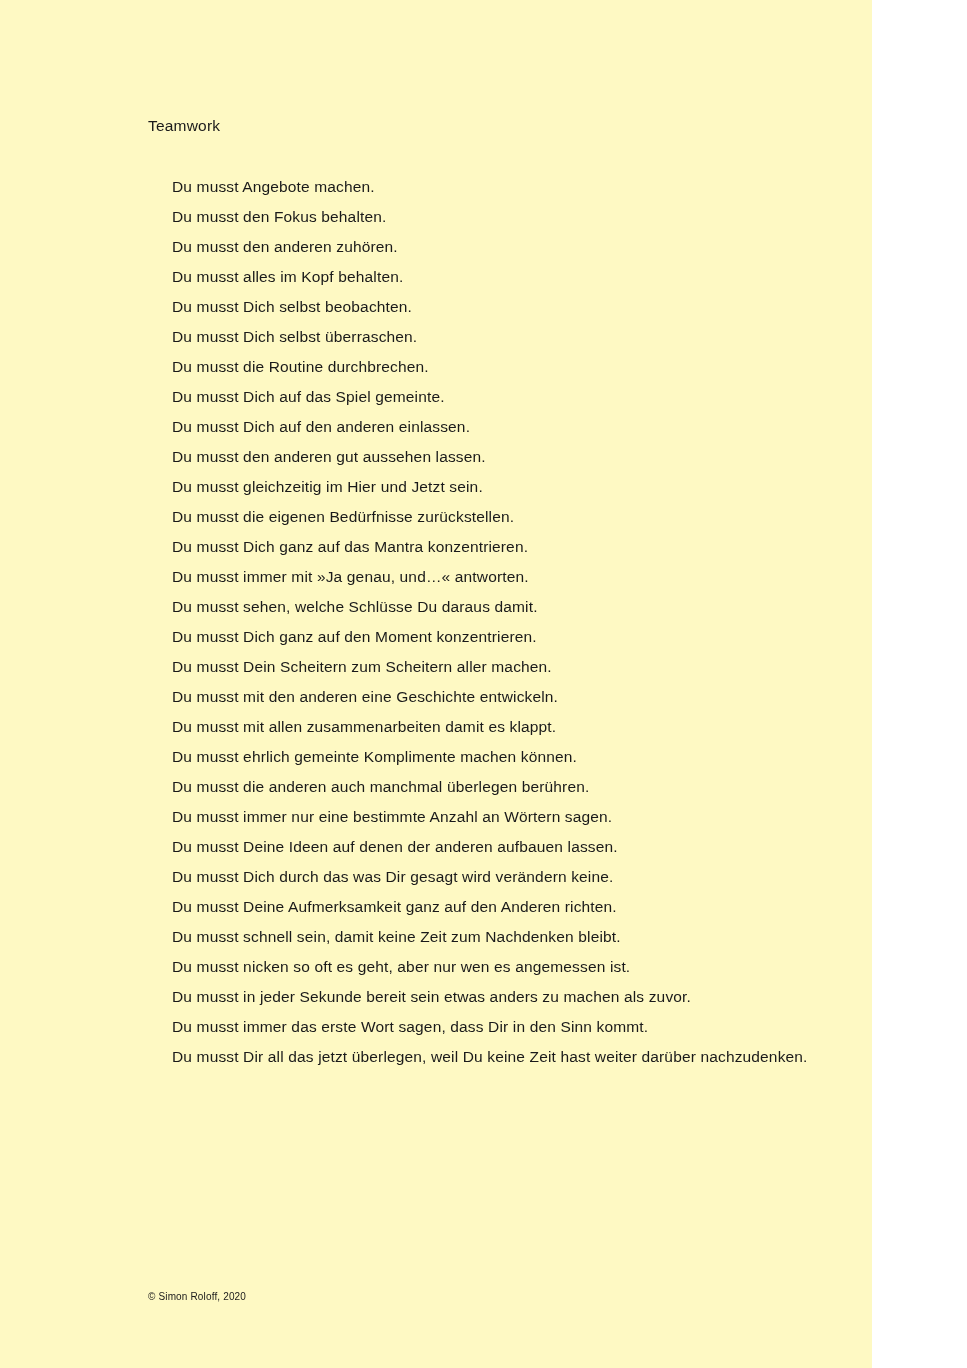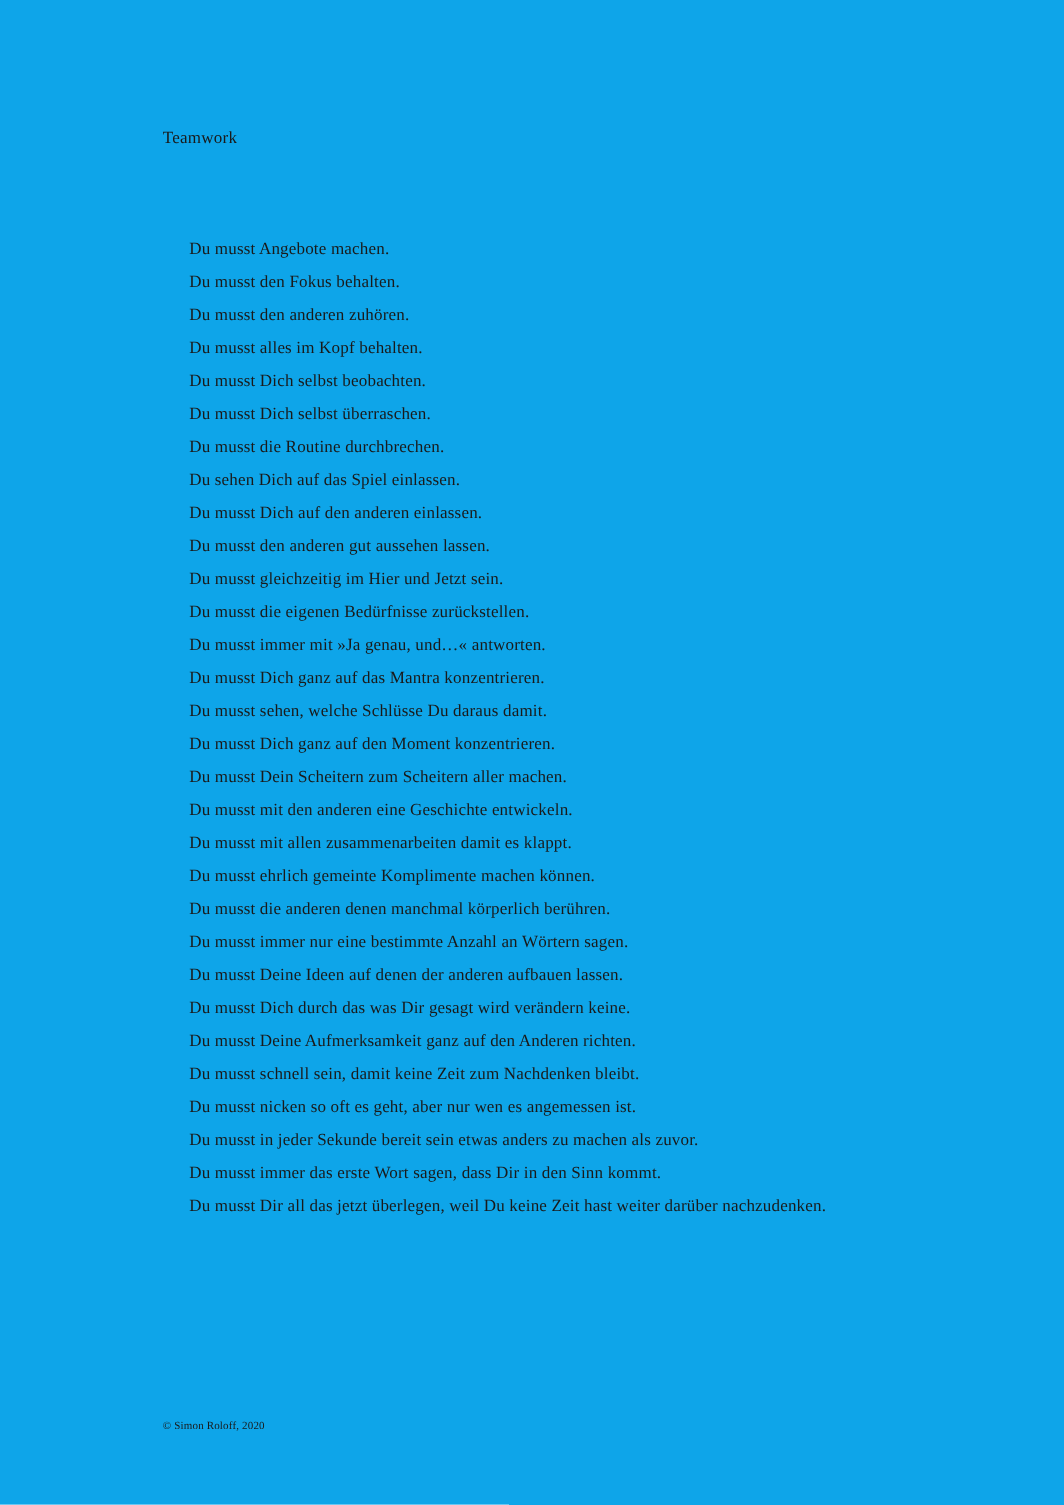--- a/index.html
+++ b/index.html
@@ -2,24 +2,24 @@
 <html><head>
 <meta charset="utf-8">
 <style>
   html, body {
     margin: 0;
     padding: 0;
     background: #ffffff;
   }
   .page {
     position: relative;
-    width: 967px;
+    width: 872px;
     height: 1368px;
-    background: #0ea5e9;
-    font-family: Liberation Serif, serif;
+    background: #fef9c3;
+    font-family: Liberation Sans, sans-serif;
     color: #1a1a1a;
     overflow: hidden;
   }
   .title {
     position: absolute;
     left: 148px;
     top: 117px;
     margin: 0;
     font-size: 15.5px;
     font-weight: 400;
@@ -27,21 +27,20 @@
     letter-spacing: 0.2px;
   }
   .lines {
     position: absolute;
     left: 172px;
     top: 172px;
     font-size: 15.5px;
     line-height: 30px;
     letter-spacing: 0.15px;
     white-space: nowrap;
-    margin-top: 40px;
   }
   .line {
     height: 30px;
   }
   .footer {
     position: absolute;
     left: 148px;
     top: 1291px;
     font-size: 10px;
     line-height: 1.2;
@@ -55,34 +54,34 @@
   <h1 class="title">Teamwork</h1>
 
   <div class="lines">
       <div class="line">Du musst Angebote machen.</div>
       <div class="line">Du musst den Fokus behalten.</div>
       <div class="line">Du musst den anderen zuhören.</div>
       <div class="line">Du musst alles im Kopf behalten.</div>
       <div class="line">Du musst Dich selbst beobachten.</div>
       <div class="line">Du musst Dich selbst überraschen.</div>
       <div class="line">Du musst die Routine durchbrechen.</div>
-      <div class="line">Du sehen Dich auf das Spiel einlassen.</div>
+      <div class="line">Du musst Dich auf das Spiel gemeinte.</div>
       <div class="line">Du musst Dich auf den anderen einlassen.</div>
       <div class="line">Du musst den anderen gut aussehen lassen.</div>
       <div class="line">Du musst gleichzeitig im Hier und Jetzt sein.</div>
       <div class="line">Du musst die eigenen Bedürfnisse zurückstellen.</div>
+      <div class="line">Du musst Dich ganz auf das Mantra konzentrieren.</div>
       <div class="line">Du musst immer mit »Ja genau, und…« antworten.</div>
-      <div class="line">Du musst Dich ganz auf das Mantra konzentrieren.</div>
       <div class="line">Du musst sehen, welche Schlüsse Du daraus damit.</div>
       <div class="line">Du musst Dich ganz auf den Moment konzentrieren.</div>
       <div class="line">Du musst Dein Scheitern zum Scheitern aller machen.</div>
       <div class="line">Du musst mit den anderen eine Geschichte entwickeln.</div>
       <div class="line">Du musst mit allen zusammenarbeiten damit es klappt.</div>
       <div class="line">Du musst ehrlich gemeinte Komplimente machen können.</div>
-      <div class="line">Du musst die anderen denen manchmal körperlich berühren.</div>
+      <div class="line">Du musst die anderen auch manchmal überlegen berühren.</div>
       <div class="line">Du musst immer nur eine bestimmte Anzahl an Wörtern sagen.</div>
       <div class="line">Du musst Deine Ideen auf denen der anderen aufbauen lassen.</div>
       <div class="line">Du musst Dich durch das was Dir gesagt wird verändern keine.</div>
       <div class="line">Du musst Deine Aufmerksamkeit ganz auf den Anderen richten.</div>
       <div class="line">Du musst schnell sein, damit keine Zeit zum Nachdenken bleibt.</div>
       <div class="line">Du musst nicken so oft es geht, aber nur wen es angemessen ist.</div>
       <div class="line">Du musst in jeder Sekunde bereit sein etwas anders zu machen als zuvor.</div>
       <div class="line">Du musst immer das erste Wort sagen, dass Dir in den Sinn kommt.</div>
       <div class="line">Du musst Dir all das jetzt überlegen, weil Du keine Zeit hast weiter darüber nachzudenken.</div>
     </div>

